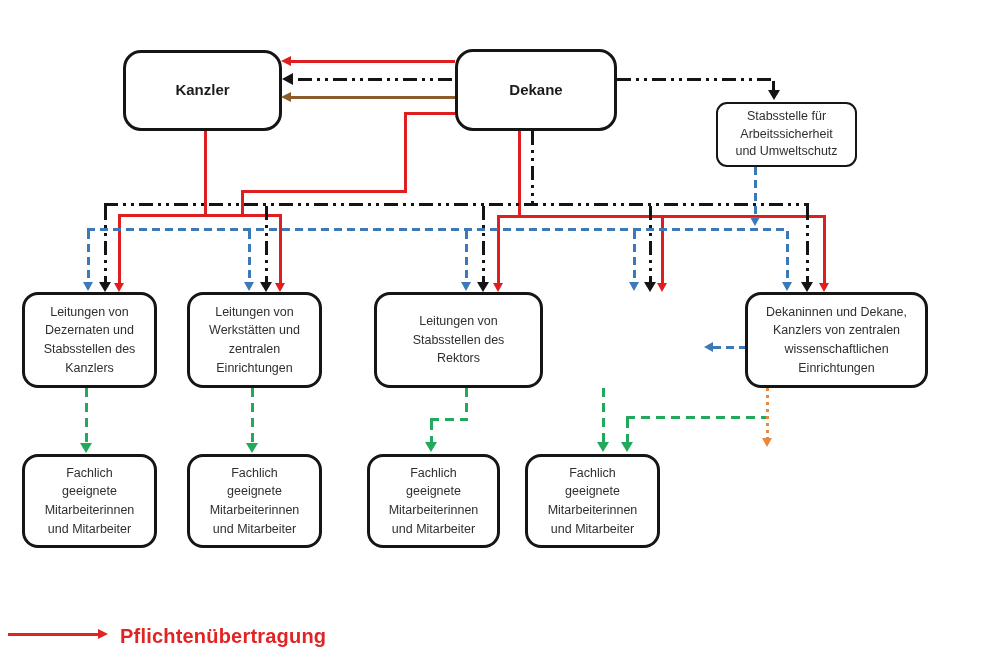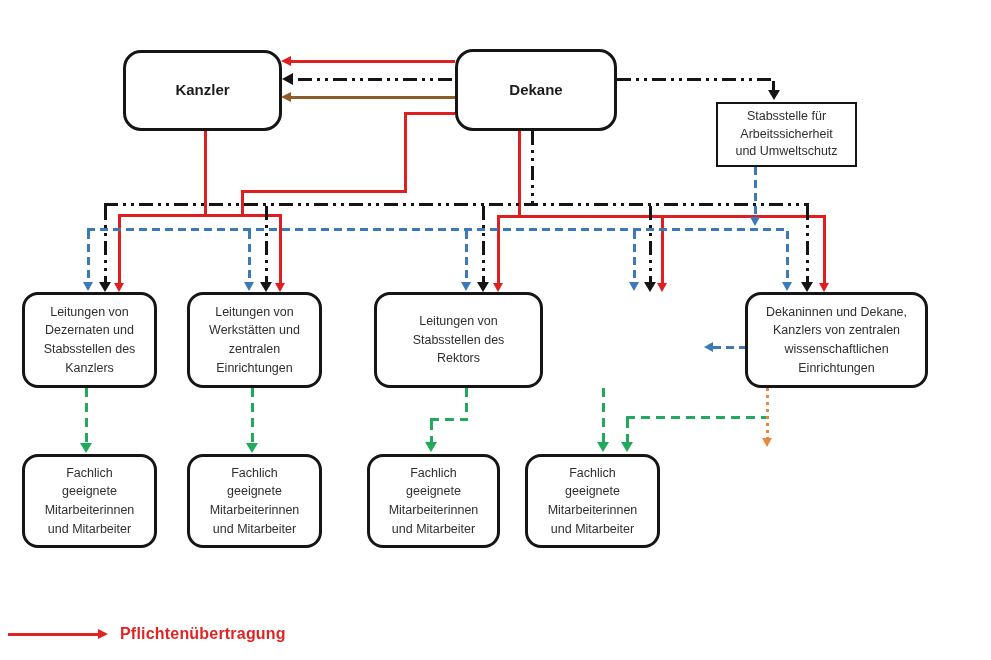--- a/index.html
+++ b/index.html
@@ -7,21 +7,21 @@
          font-family:"Liberation Sans", sans-serif;margin-top:36px;}
 
   
   .node{position:absolute;background:#fff;border:3px solid #151515;border-radius:16px;
         display:flex;align-items:center;justify-content:center;text-align:center;
         white-space:pre-line;color:#2f2f2f;font-size:12.5px;line-height:1.5;
         padding:4px;box-sizing:border-box;}
   .node.head{font-weight:bold;font-size:15px;color:#1c1c1c;border-radius:18px;}
   #n-kanzler{left:123px;top:14px;width:159px;height:81px;}
   #n-rektor{left:455px;top:13px;width:162px;height:82px;}
-  #n-stab{left:716px;top:66px;width:141px;height:65px;border-width:2.5px;border-radius:0;line-height:1.4;}
+  #n-stab{left:716px;top:66px;width:141px;height:65px;border-width:2.5px;border-radius:11px;line-height:1.4;}
   #n-b1{left:22px;top:256px;width:135px;height:96px;}
   #n-b2{left:187px;top:256px;width:135px;height:96px;}
   #n-b3{left:374px;top:256px;width:169px;height:96px;}
   #n-b4{left:565px;top:256px;width:138px;height:96px;}
   #n-b5{left:745px;top:256px;width:183px;height:96px;}
   #n-f1{left:22px;top:418px;width:135px;height:94px;}
   #n-f2{left:187px;top:418px;width:135px;height:94px;}
   #n-f3{left:367px;top:418px;width:133px;height:94px;}
   #n-f4{left:525px;top:418px;width:135px;height:94px;}
   #n-lehr{left:700px;top:412px;width:138px;height:99px;border:2.5px dotted #e8883f;
@@ -100,21 +100,21 @@
   .al-brn{border-top:5px solid transparent;border-bottom:5px solid transparent;border-right:10px solid #8d5c2a;}
   .al-blk{border-top:6px solid transparent;border-bottom:6px solid transparent;border-right:11px solid #141414;}
   .al-blu{border-top:5px solid transparent;border-bottom:5px solid transparent;border-right:9px solid #3c79b8;}
   .ar-red{border-top:5px solid transparent;border-bottom:5px solid transparent;border-left:10px solid #e02424;}
   .ar-grn{border-top:5px solid transparent;border-bottom:5px solid transparent;border-left:10px solid #3cbd68;}
 
   
   .leg1-line{left:8px;top:597px;width:90px;height:3px;background:#e02424;}
   .leg2-line{left:8px;top:633px;width:90px;height:3px;}
   .leg3-line{left:65px;top:654px;width:393px;height:6px;background:#111;border-radius:3px;}
-  .leg-label{position:absolute;font-size:16px;font-weight:bold;letter-spacing:.2px;}
+  .leg-label{position:absolute;font-size:20px;font-weight:bold;letter-spacing:.2px;}
   .leg-label.p{left:120px;top:589px;color:#e02424;}
   .leg-label.a{left:120px;top:625px;color:#3cbd68;}
 </style>
 </head>
 <body>
 
 <div class="stage">
 
   <div class="node head" id="n-kanzler">Kanzler</div>
   <div class="node head" id="n-rektor">Dekane</div>

